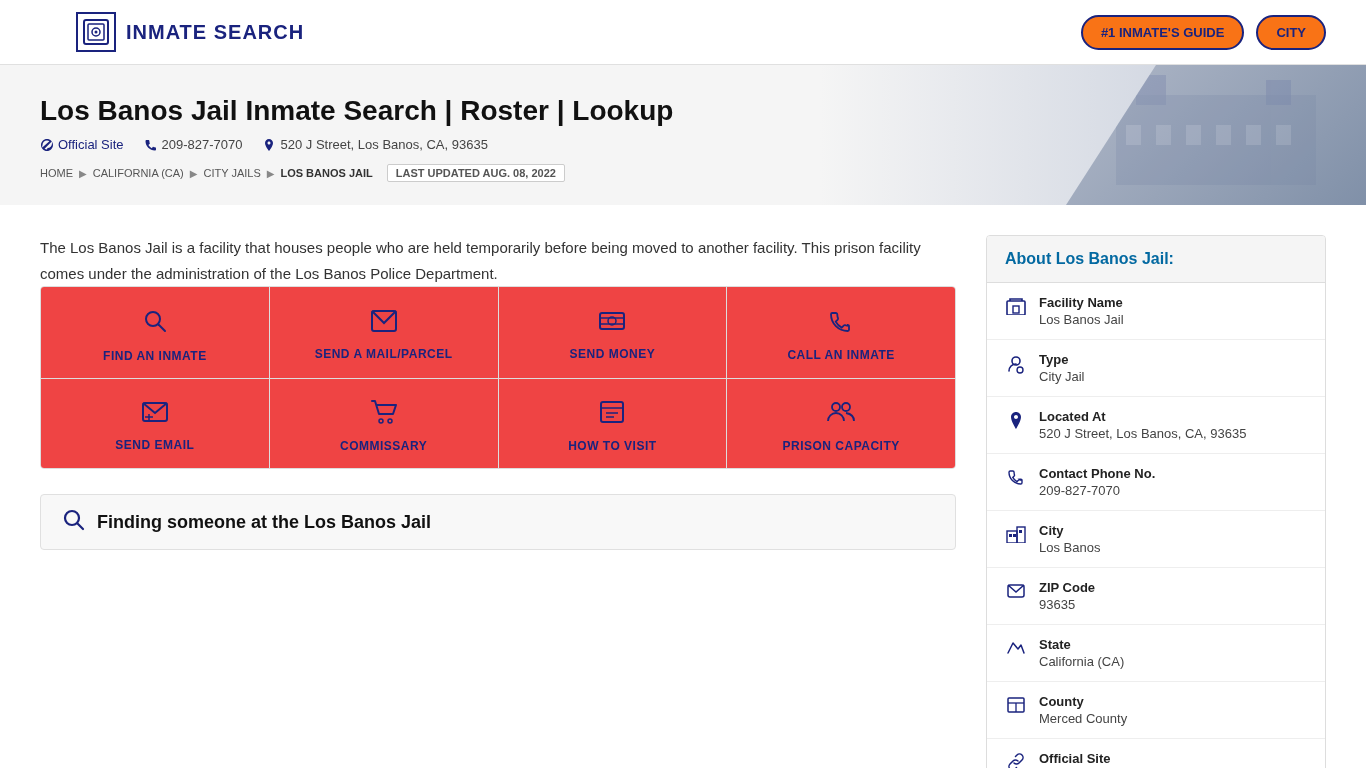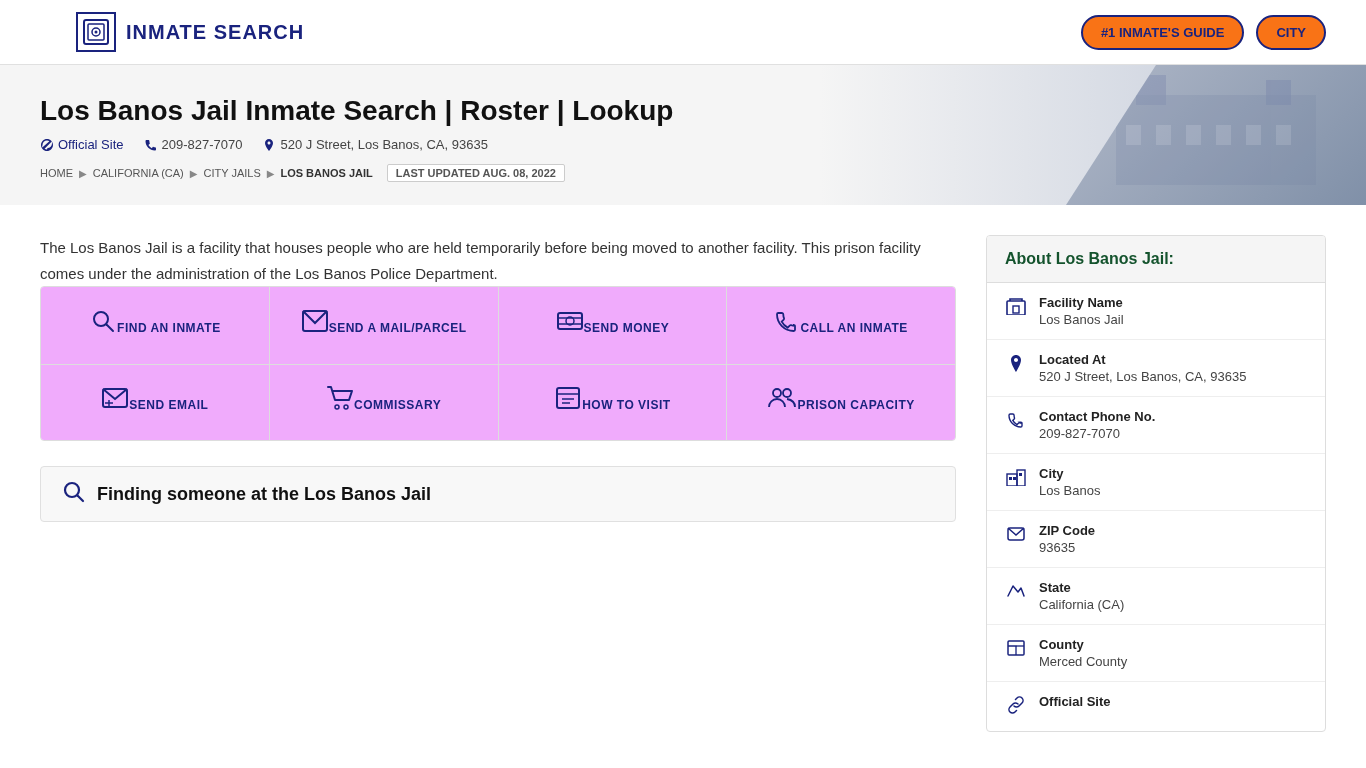--- a/index.html
+++ b/index.html
@@ -157,29 +157,29 @@
       margin-bottom: 25px;
     }
     .action-row {
       display: flex;
       border-bottom: 1px solid #ddd;
     }
     .action-row:last-child { border-bottom: none; }
     .action-cell {
       flex: 1;
       display: flex;
-      flex-direction: row;
+      flex-direction: column;
       align-items: center;
       justify-content: center;
       padding: 20px 10px 15px;
       border-right: 1px solid #ddd;
       cursor: pointer;
       text-decoration: none;
       color: #1a237e;
-      background: #f0abfc;
+      background: #ef4444;
     }
     .action-cell:last-child { border-right: none; }
     .action-icon {
       font-size: 24px;
       margin-bottom: 8px;
       color: #1a237e;
     }
     .action-label {
       font-size: 12px;
       font-weight: bold;
@@ -220,21 +220,21 @@
     .sidebar-card {
       border: 1px solid #ddd;
       border-radius: 4px;
       overflow: hidden;
     }
     .sidebar-card-header {
       background: #f5f5f5;
       padding: 14px 18px;
       font-size: 16px;
       font-weight: bold;
-      color: #14532d;
+      color: #0369a1;
       border-bottom: 1px solid #ddd;
     }
     .sidebar-row {
       display: flex;
       align-items: flex-start;
       gap: 12px;
       padding: 12px 18px;
       border-bottom: 1px solid #eee;
     }
     .sidebar-row:last-child { border-bottom: none; }
@@ -442,20 +442,33 @@
               <path d="M4 4V2h12v2" stroke="#1a237e" stroke-width="1.6"></path>
               <rect x="7" y="9" width="6" height="7" stroke="#1a237e" stroke-width="1.4"></rect>
             </svg>
         </span>
         <div class="sidebar-row-content">
           <div class="label">Facility Name</div>
           <div class="value">Los Banos Jail</div>
         </div>
       </div>
 
+      <div class="sidebar-row">
+        <span class="sidebar-row-icon">
+          <svg width="20" height="20" viewBox="0 0 20 20" fill="none">
+              <circle cx="10" cy="7" r="4" stroke="#1a237e" stroke-width="1.6"></circle>
+              <path d="M3 17c0-3.9 3.1-7 7-7" stroke="#1a237e" stroke-width="1.6" stroke-linecap="round"></path>
+              <circle cx="14" cy="16" r="3" stroke="#1a237e" stroke-width="1.4"></circle>
+            </svg>
+        </span>
+        <div class="sidebar-row-content">
+          <div class="label">Type</div>
+          <div class="value">City Jail</div>
+        </div>
+      </div>
 
       <div class="sidebar-row">
         <span class="sidebar-row-icon">
           <svg width="16" height="20" viewBox="0 0 16 20" fill="none">
               <path d="M8 1C5.24 1 3 3.24 3 6c0 4.25 5 12 5 12s5-7.75 5-12c0-2.76-2.24-5-5-5zm0 7c-1.1 0-2-.9-2-2s.9-2 2-2 2 .9 2 2-.9 2-2 2z" fill="#1a237e"></path>
             </svg>
         </span>
         <div class="sidebar-row-content">
           <div class="label">Located At</div>
           <div class="value">520 J Street, Los Banos, CA, 93635</div>

